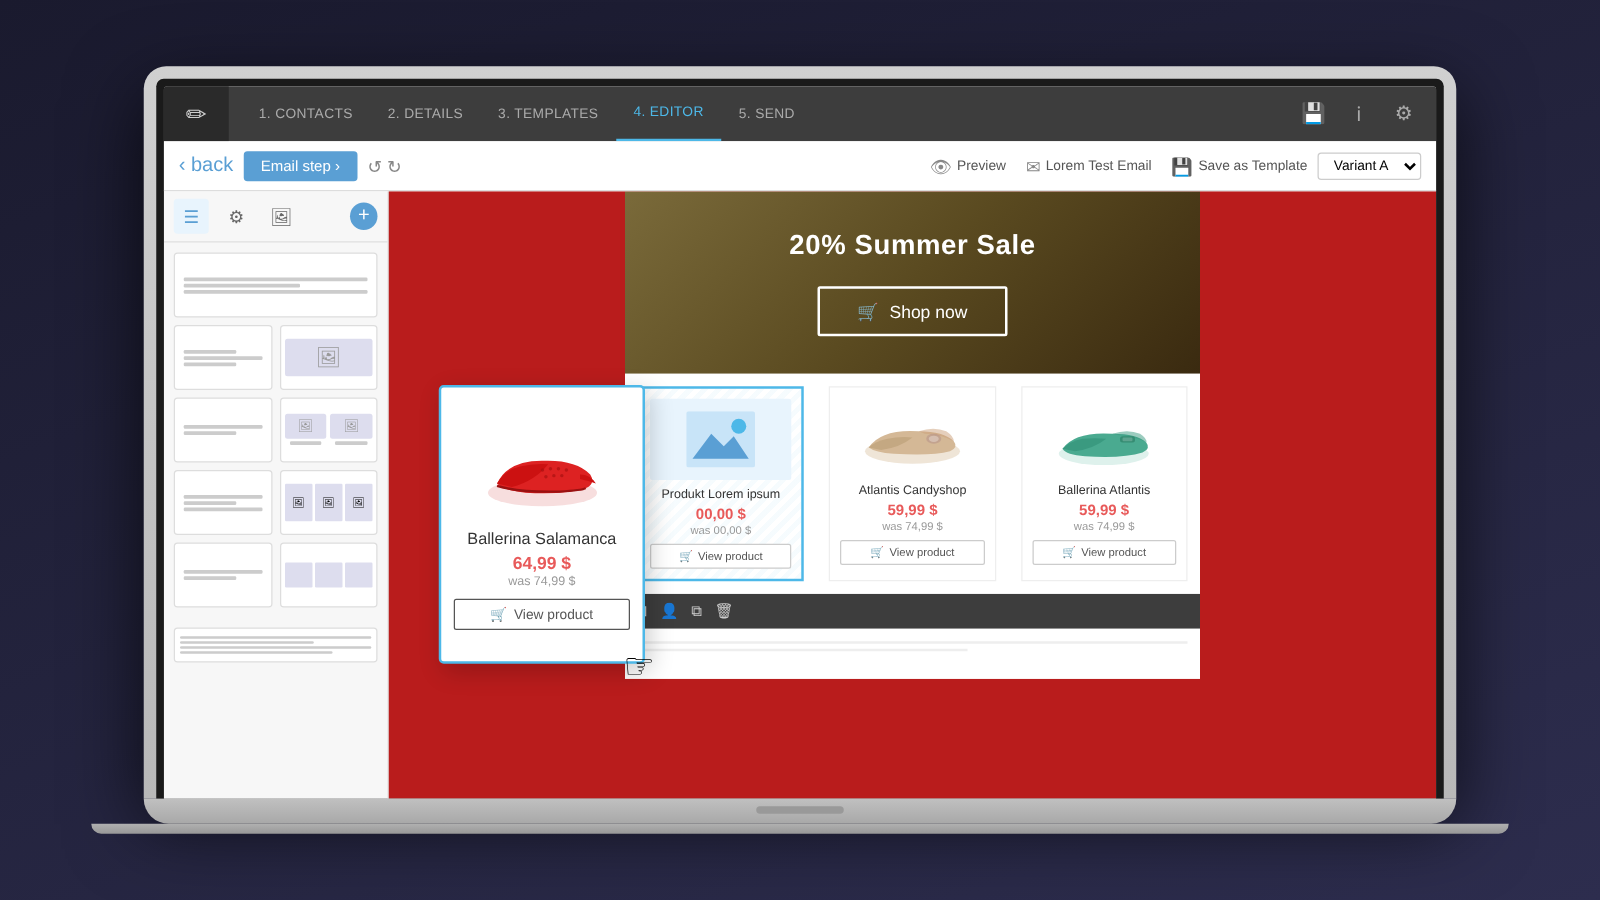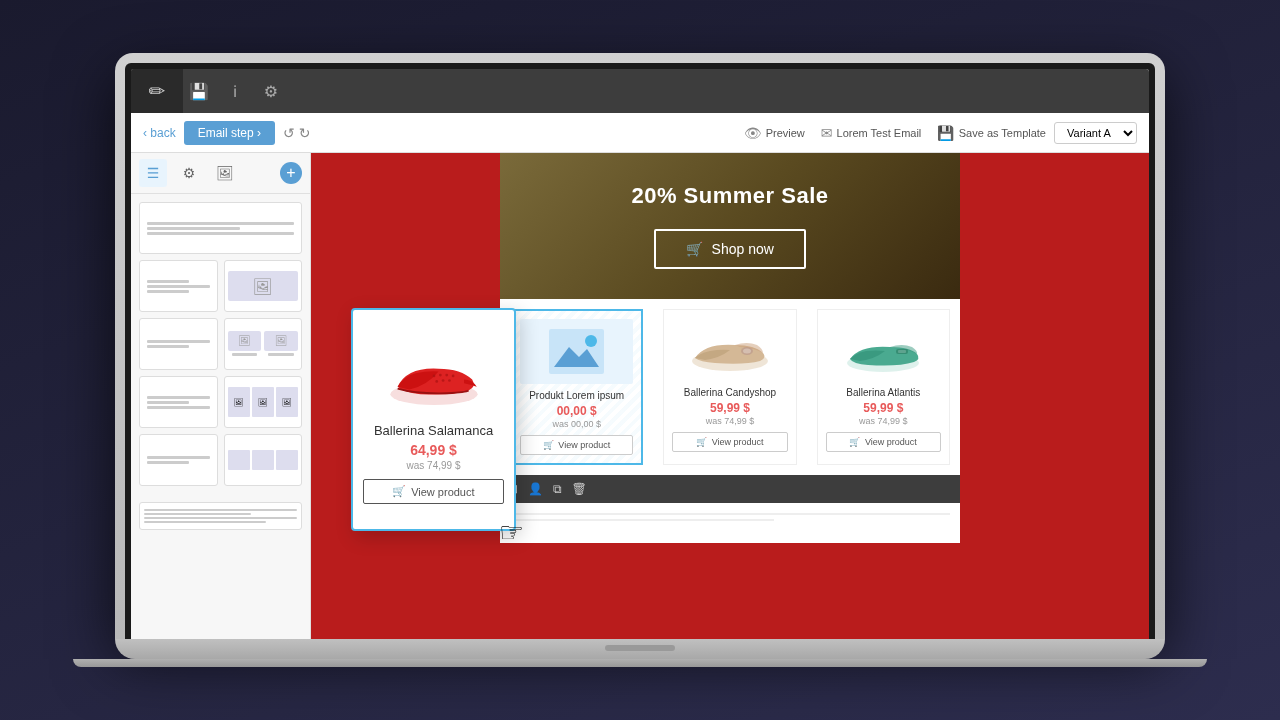--- a/index.html
+++ b/index.html
@@ -92,21 +92,21 @@
       display: flex;
       align-items: center;
       padding: 0 12px;
       gap: 8px;
       flex-shrink: 0;
     }
     .btn-back {
       background: transparent;
       border: none;
       color: #5a9fd4;
-      font-size: 12px;
+      font-size: 16px;
       cursor: pointer;
       display: flex;
       align-items: center;
       gap: 4px;
     }
     .btn-next {
       background: #5a9fd4;
       border: none;
       color: #fff;
       font-size: 12px;
@@ -488,20 +488,27 @@
 
       <div style="background:#1a1a1a; border-radius:6px 6px 0 0; padding:6px 6px 0;">
 
         <div style="background:#f0f0f0; border-radius:3px 3px 0 0; overflow:hidden; height:570px;">
 
           <div class="app">
 
             <div class="top-nav">
               <div class="logo-area">
                 <span class="logo-icon">✏</span>
+              </div>
+              <div class="nav-steps">
+                <div class="nav-step">1. CONTACTS</div>
+                <div class="nav-step">2. DETAILS</div>
+                <div class="nav-step">3. TEMPLATES</div>
+                <div class="nav-step active">4. EDITOR</div>
+                <div class="nav-step">5. SEND</div>
               </div>
               <div class="nav-actions-right">
                 <button class="nav-icon-btn">💾</button>
                 <button class="nav-icon-btn">ℹ</button>
                 <button class="nav-icon-btn">⚙</button>
               </div>
             </div>
 
             <div class="toolbar">
               <button class="btn-back">‹ back</button>
@@ -659,21 +666,21 @@
                           <svg width="90" height="55" viewBox="0 0 90 55">
 
                             <ellipse cx="45" cy="38" rx="38" ry="10" fill="#c9a87a" opacity="0.3"></ellipse>
                             <path d="M10,35 Q20,20 50,22 Q70,22 78,30 Q82,35 75,38 Q60,42 30,40 Q15,39 10,35Z" fill="#d4b896"></path>
                             <path d="M10,35 Q15,30 25,28 Q35,26 45,27 Q35,35 20,37Z" fill="#c4a882"></path>
                             <path d="M50,22 Q62,18 72,22 Q78,26 78,30 Q70,25 55,24Z" fill="#cca07a" opacity="0.5"></path>
                             <ellipse cx="62" cy="28" rx="6" ry="4" fill="#b8958a" opacity="0.6"></ellipse>
                             <ellipse cx="62" cy="28" rx="4" ry="2.5" fill="#fff" opacity="0.3"></ellipse>
                           </svg>
                         </div>
-                        <div class="product-name">Ballerina Candyshop</div>
+                        <div class="product-name">Atlantis Candyshop</div>
                         <div class="product-price">59,99 $</div>
                         <div class="product-was">was 74,99 $</div>
                         <button class="product-btn">
                           <span>🛒</span>
                           <span>View product</span>
                         </button>
                       </div>
 
                       <div class="product-card">
                         <div class="product-shoe-area">

